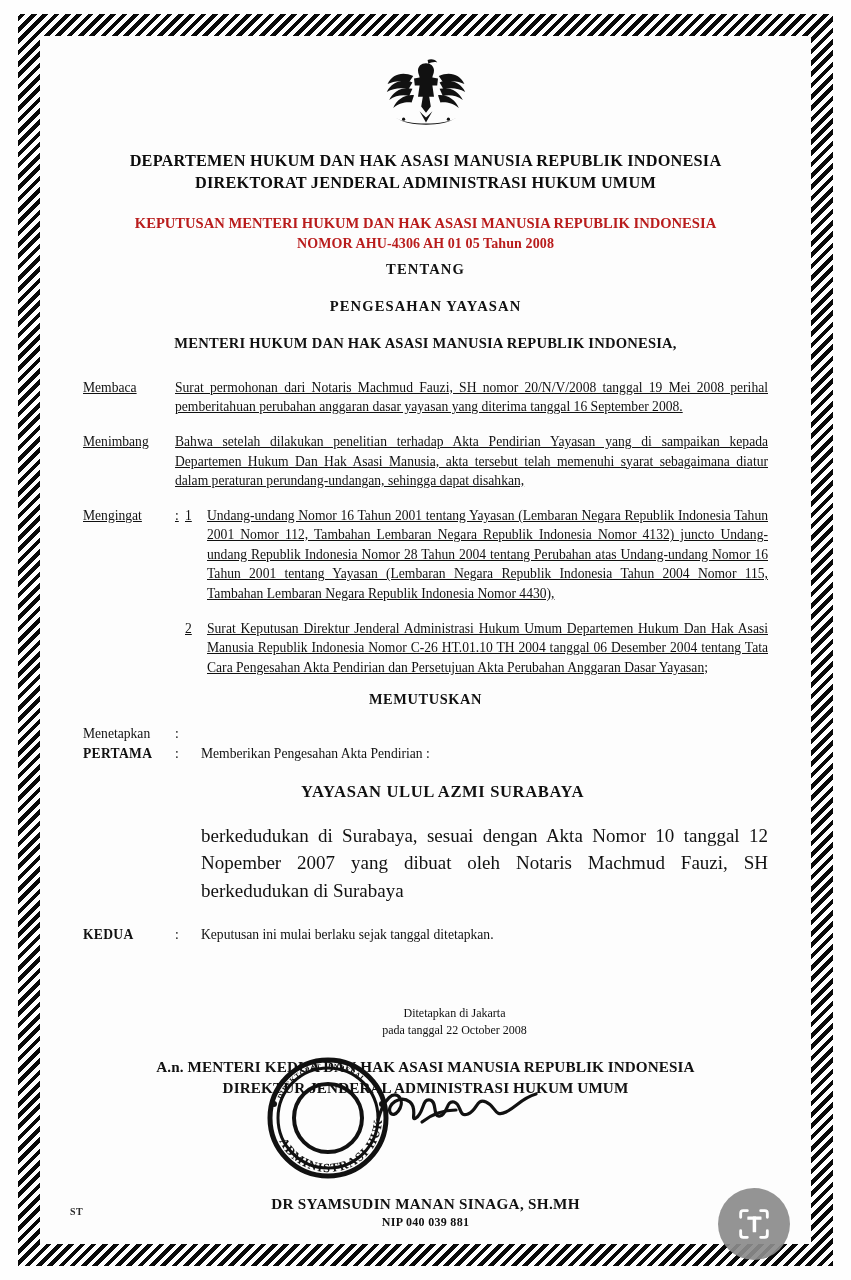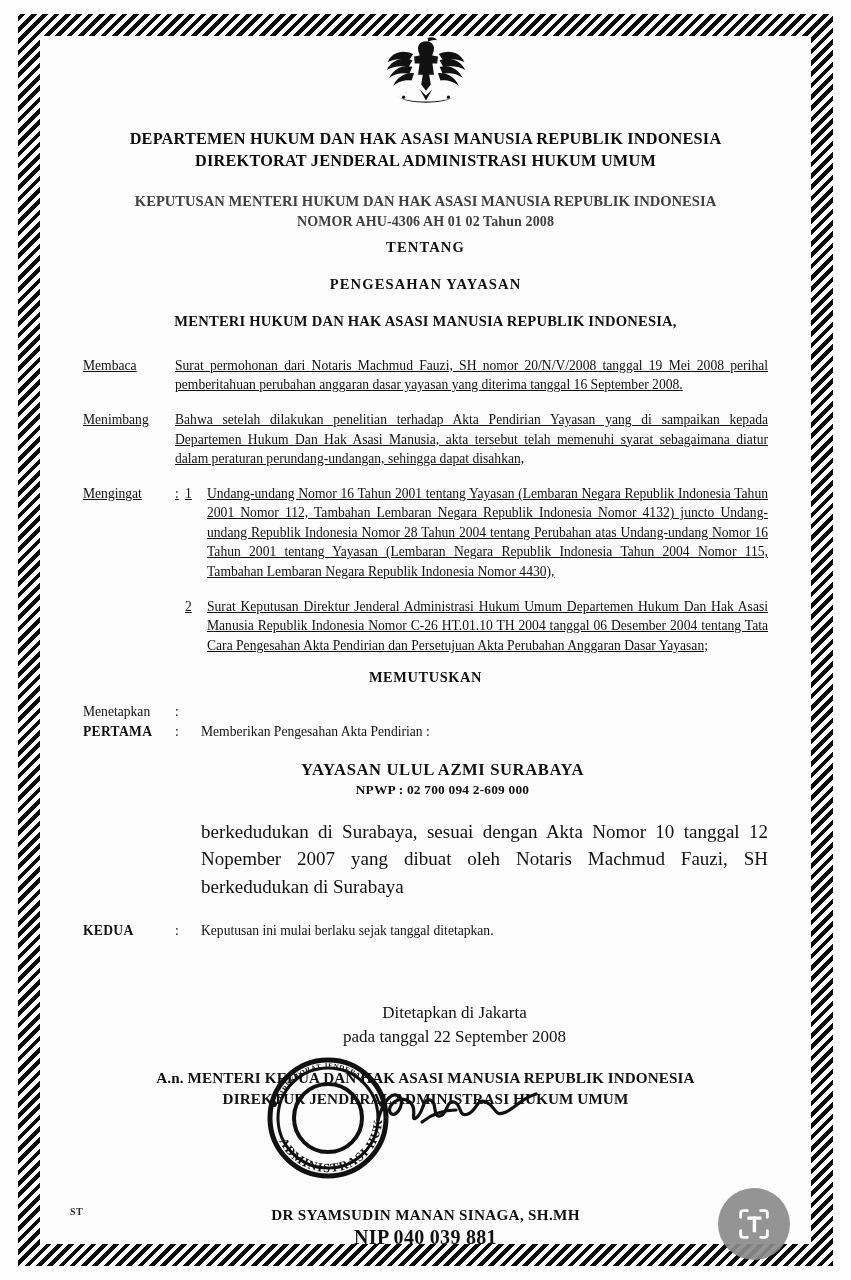--- a/index.html
+++ b/index.html
@@ -40,21 +40,21 @@
   }
   .frame-inner {
     position: absolute;
     left: 11px; top: 11px; right: 11px; bottom: 11px;
     background: #fdfdfd;
   }
 
   .sheet {
     position: absolute;
     left: 29px;
-    top: 12px;
+    top: 34px;
     width: 793px;
     height: 1230px;
     box-sizing: border-box;
     padding: 10px 54px 0 54px;
     color: #111;
   }
 
   
   .emblem-wrap {
     text-align: center;
@@ -77,21 +77,21 @@
     line-height: 1.35;
     margin-top: 12px;
     color: #0d0d0d;
   }
   .hdr2 {
     text-align: center;
     font-weight: bold;
     font-size: 14.6px;
     line-height: 1.36;
     margin-top: 20px;
-    color: #404040;
+    color: #b91c1c;
   }
   .hdr2 .nomor {
     font-size: 14px;
     letter-spacing: 0.1px;
   }
   .hdr-tentang {
     text-align: center;
     font-weight: bold;
     font-size: 14.6px;
     margin-top: 8px;
@@ -211,21 +211,21 @@
     text-align: justify;
   }
   .kedua-row {
     margin-top: 20px;
   }
 
   
   .closing {
     margin-top: 60px;
     text-align: center;
-    font-size: 17px;
+    font-size: 12px;
     line-height: 1.45;
     padding-left: 58px;
   }
   .sign-title {
     margin-top: 18px;
     text-align: center;
     font-weight: bold;
     font-size: 15.2px;
     line-height: 1.38;
     letter-spacing: 0.1px;
@@ -240,21 +240,21 @@
     text-align: center;
     font-weight: bold;
     font-size: 15.2px;
     letter-spacing: 0.3px;
     position: relative;
     z-index: 3;
   }
   .sign-nip {
     text-align: center;
     font-weight: bold;
-    font-size: 20px;
+    font-size: 12px;
     letter-spacing: 0.3px;
     margin-top: 2px;
   }
 
   
   .stamp {
     position: absolute;
     left: 252px;
     top: 1044px;
     width: 152px;
@@ -340,21 +340,21 @@
       </span>
     </div>
 
     <div class="hdr1">
       <div>DEPARTEMEN HUKUM DAN HAK ASASI MANUSIA REPUBLIK INDONESIA</div>
       <div>DIREKTORAT JENDERAL ADMINISTRASI HUKUM UMUM</div>
     </div>
 
     <div class="hdr2">
       <div>KEPUTUSAN MENTERI HUKUM DAN HAK ASASI MANUSIA REPUBLIK INDONESIA</div>
-      <div class="nomor">NOMOR   AHU-4306 AH 01 02 Tahun 2008</div>
+      <div class="nomor">NOMOR   AHU-4306 AH 01 05 Tahun 2008</div>
     </div>
 
     <div class="hdr-tentang">TENTANG</div>
     <div class="hdr-subject">PENGESAHAN YAYASAN</div>
     <div class="hdr-authority">MENTERI HUKUM DAN HAK ASASI MANUSIA REPUBLIK INDONESIA,</div>
 
     <div class="clauses">
 
       <div class="clause">
         <div class="label">Membaca</div>
@@ -388,33 +388,32 @@
       <div class="dbody"></div>
     </div>
 
     <div class="decide-row">
       <div class="dlabel bold">PERTAMA</div>
       <div class="dcolon">:</div>
       <div class="dbody">Memberikan Pengesahan Akta Pendirian :</div>
     </div>
 
     <div class="yayasan-name">YAYASAN ULUL AZMI SURABAYA</div>
-    <div class="yayasan-npwp">NPWP : 02 700 094 2-609 000</div>
 
     <div class="berkedudukan">berkedudukan di Surabaya, sesuai dengan Akta Nomor 10 tanggal 12 Nopember 2007 yang dibuat oleh Notaris Machmud Fauzi, SH berkedudukan di Surabaya</div>
 
     <div class="decide-row kedua-row">
       <div class="dlabel bold">KEDUA</div>
       <div class="dcolon">:</div>
       <div class="dbody">Keputusan ini mulai berlaku sejak tanggal ditetapkan.</div>
     </div>
 
     <div class="closing">
       <div>Ditetapkan di Jakarta</div>
-      <div>pada tanggal 22 September 2008</div>
+      <div>pada tanggal 22 October 2008</div>
     </div>
 
     <div class="sign-title">
       <div>A.n. MENTERI KEDUA DAN HAK ASASI MANUSIA REPUBLIK INDONESIA</div>
       <div>DIREKTUR JENDERAL ADMINISTRASI HUKUM UMUM</div>
     </div>
 
     <div class="sign-gap"></div>
 
     <div class="sign-name">DR  SYAMSUDIN MANAN SINAGA, SH.MH</div>

